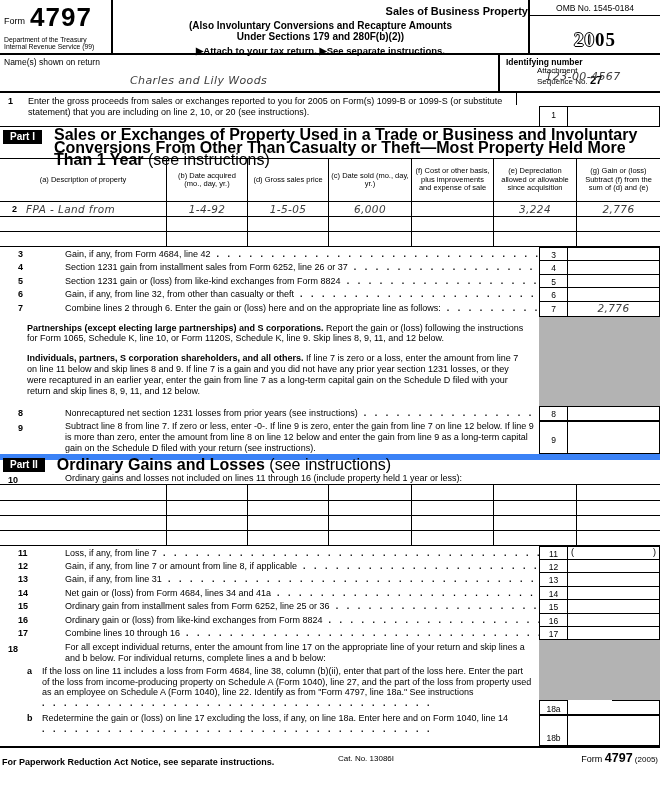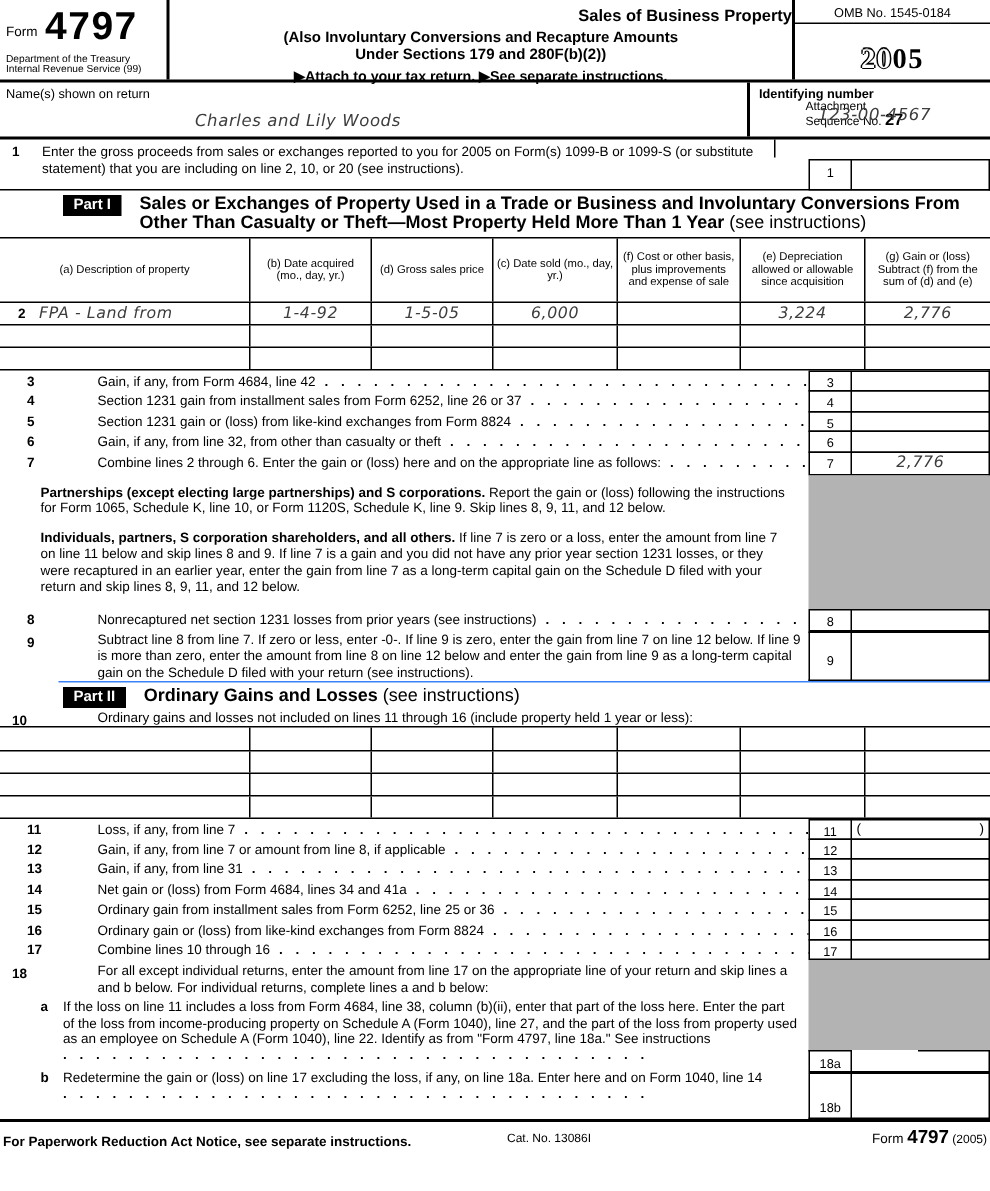--- a/index.html
+++ b/index.html
@@ -42,26 +42,26 @@
   .line1 { position: relative; height: 34px; border-bottom: 1px solid #000;
            font-size: 9px; line-height: 11px; }
   .l1num { position: absolute; left: 8px; top: 3px; font-weight: bold; }
   .l1text { position: absolute; left: 28px; top: 3px; width: 508px; height: 23px; overflow: hidden; }
   .l1tick { position: absolute; right: 143px; top: 0; height: 12px; border-left: 1px solid #000; }
   .l1boxcol { position: absolute; right: 0; top: 13px; bottom: -1px; width: 121px; display: flex; }
   .l1nbox { width: 29px; border: 1px solid #000; text-align: center; font-size: 8.5px; padding-top: 3px; }
   .l1vbox { flex: 1; border: 1px solid #000; border-left: none; }
 
   
-  .band { display: flex; align-items: flex-start; padding-top: 2px; margin-left: 39px; }
+  .band { display: flex; align-items: flex-start; padding-top: 2px; }
   .band1 { height: 31px; }
-  .band2 { height: 18px; border-top: 1px solid #3b82f6; }
+  .band2 { height: 18px; border-top: 6px solid #3b82f6; align-items: flex-end; }
   .plabel { background: #000; color: #fff; font-weight: bold; font-size: 10px;
             padding: 1px 7px 2px; margin: 1px 0 0 3px; white-space: nowrap; }
-  .ptitle { font-weight: bold; font-size: 12px; line-height: 12.5px; padding-left: 12px; padding-right: 17px; }
+  .ptitle { font-weight: bold; font-size: 16px; line-height: 12.5px; padding-left: 12px; padding-right: 17px; }
   .ptitle .normal { font-weight: normal; }
 
   
   .ptable { border-top: 1px solid #000; border-bottom: 1px solid #000; }
   .trow { display: grid; grid-template-columns: 166px 81px 81px 83px 82px 83px 84px; }
   .trow + .trow { border-top: 1px solid #000; }
   .trow.head { height: 42px; }
   .trow.data { height: 15px; }
   .tc { border-left: 1px solid #000; display: flex; align-items: center; justify-content: center;
         text-align: center; font-size: 7.5px; line-height: 8.5px; padding: 1px 2px; overflow: hidden; }

